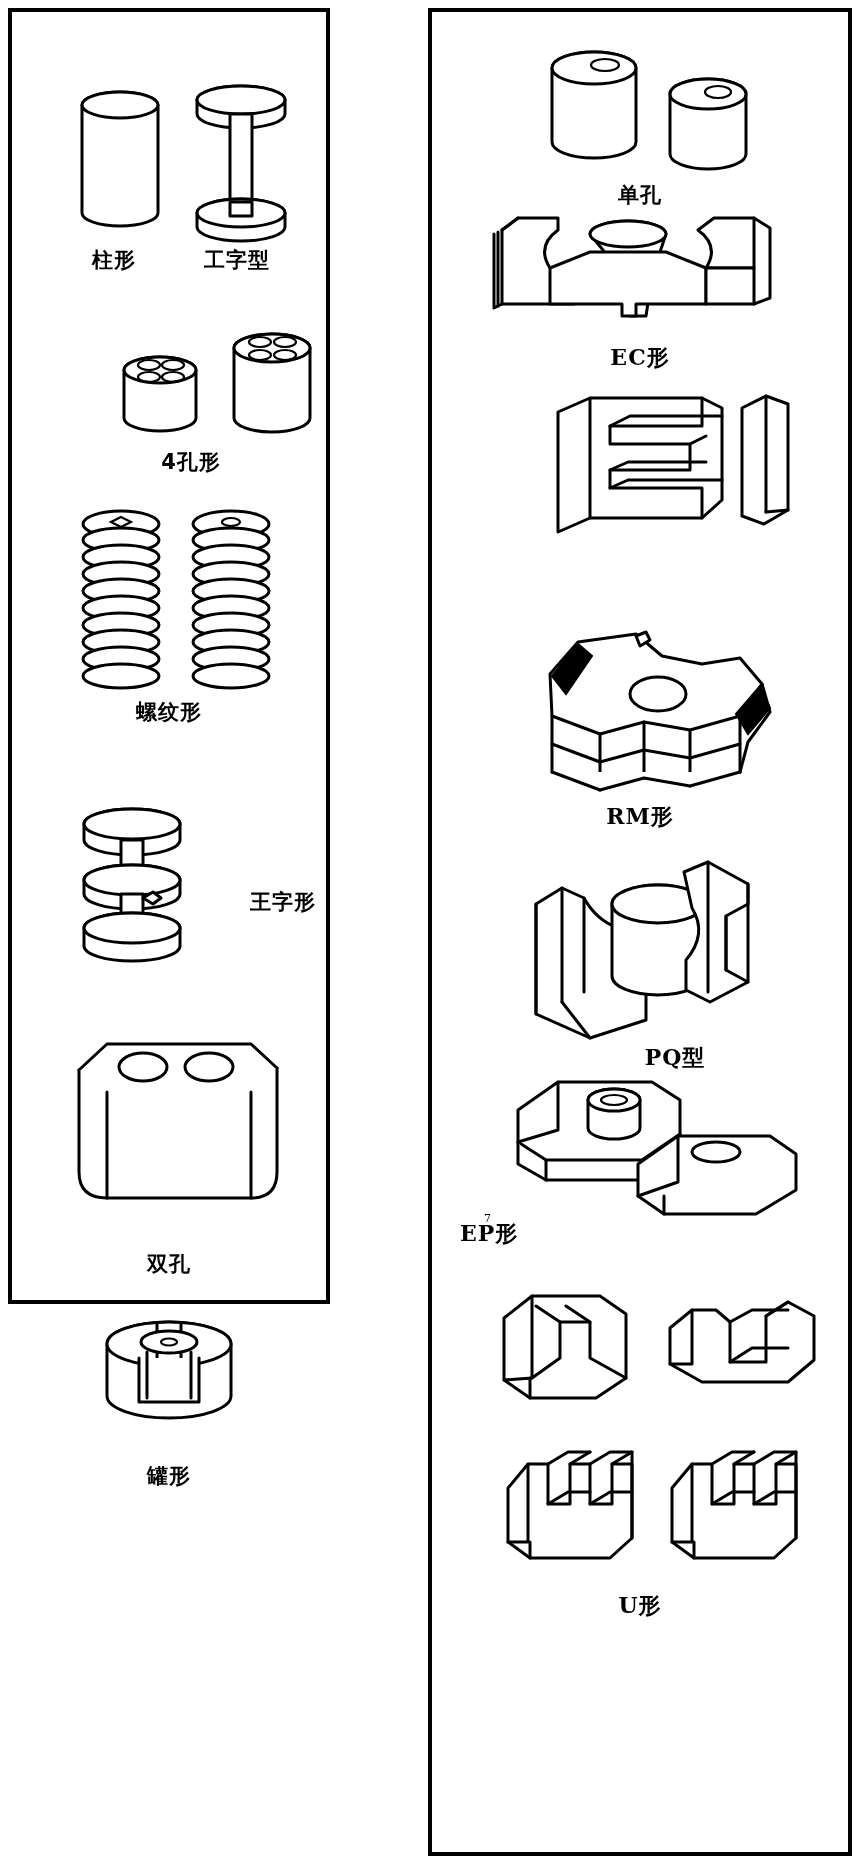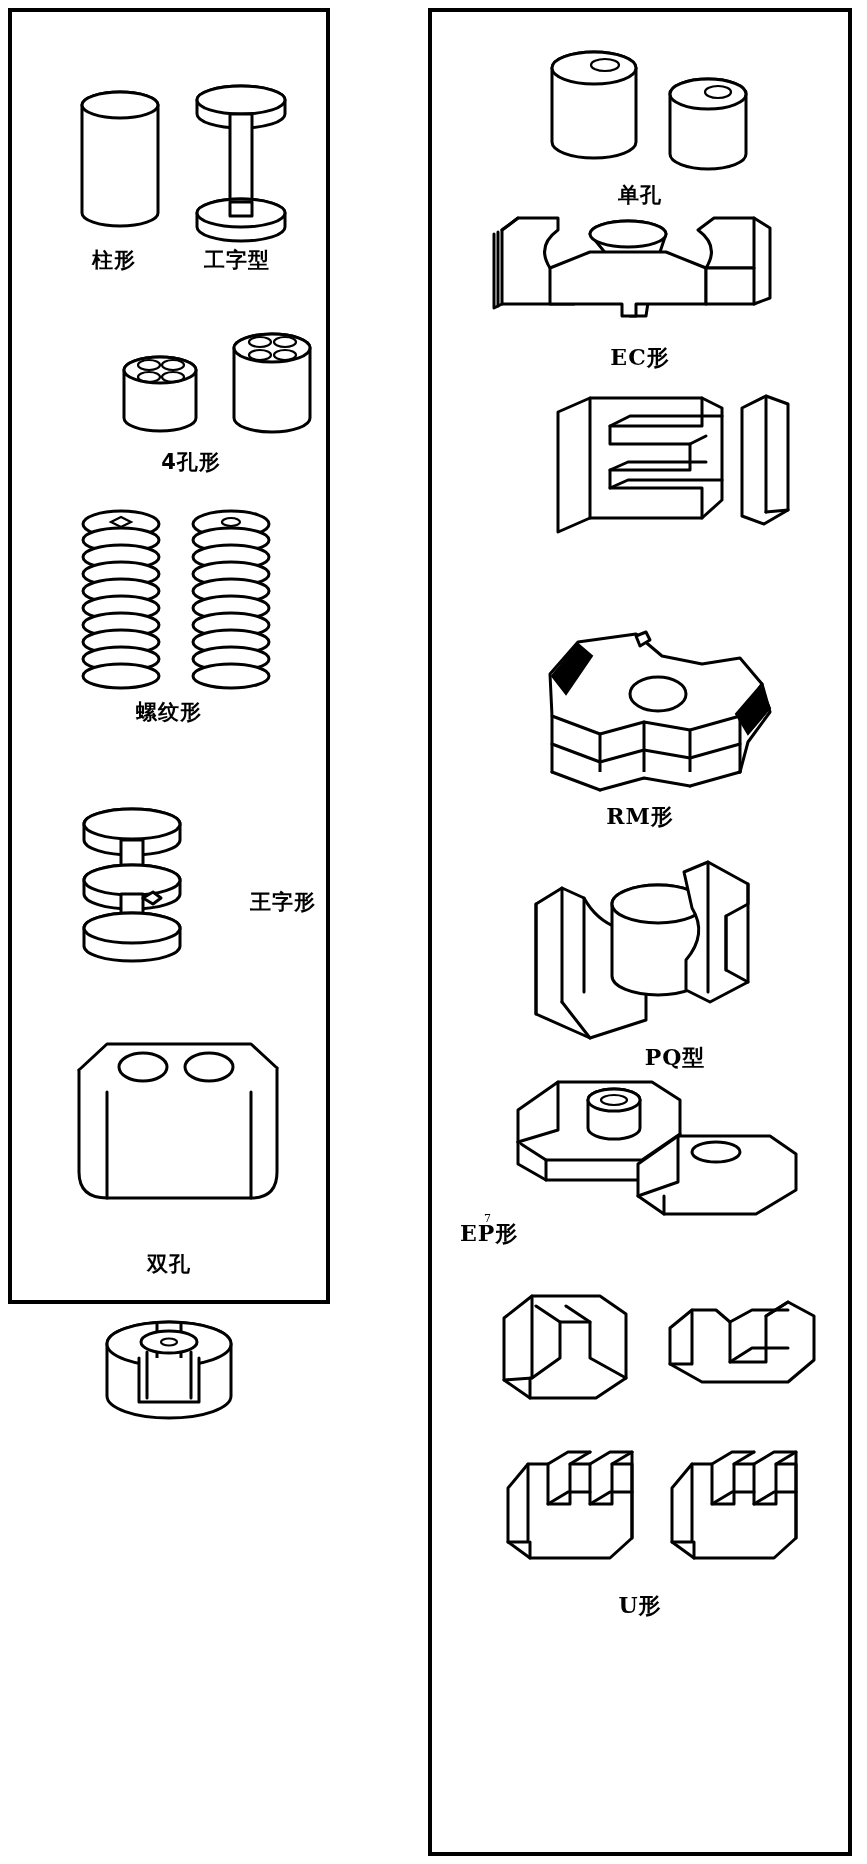--- a/index.html
+++ b/index.html
@@ -179,20 +179,21 @@
         <path class="ln2" d="M138 22 L138 62 L162 62 L162 22"></path>
         <path class="ln2" d="M120 56 L120 100 L180 100 L180 56"></path>
 
         <ellipse class="ln2" cx="150" cy="40" rx="28" ry="11"></ellipse>
         <ellipse class="thin" cx="150" cy="40" rx="8" ry="3.5"></ellipse>
 
         <path class="ln" d="M128 50 L128 96"></path>
         <path class="ln" d="M172 50 L172 96"></path>
       </svg>
     </div>
+    <div class="caption" style="margin-top:14px;">罐形</div>
   </div>
 
 </div>
 
 <div class="panel" id="panel-right">
 
   <div class="item" style="top:20px;">
     <div class="figs">
       <svg width="400" height="145" viewBox="0 0 400 145">
         <path class="ln2" d="M112 36 a42 16 0 0 1 84 0 l0 74 a42 16 0 0 1 -84 0 Z"></path>

